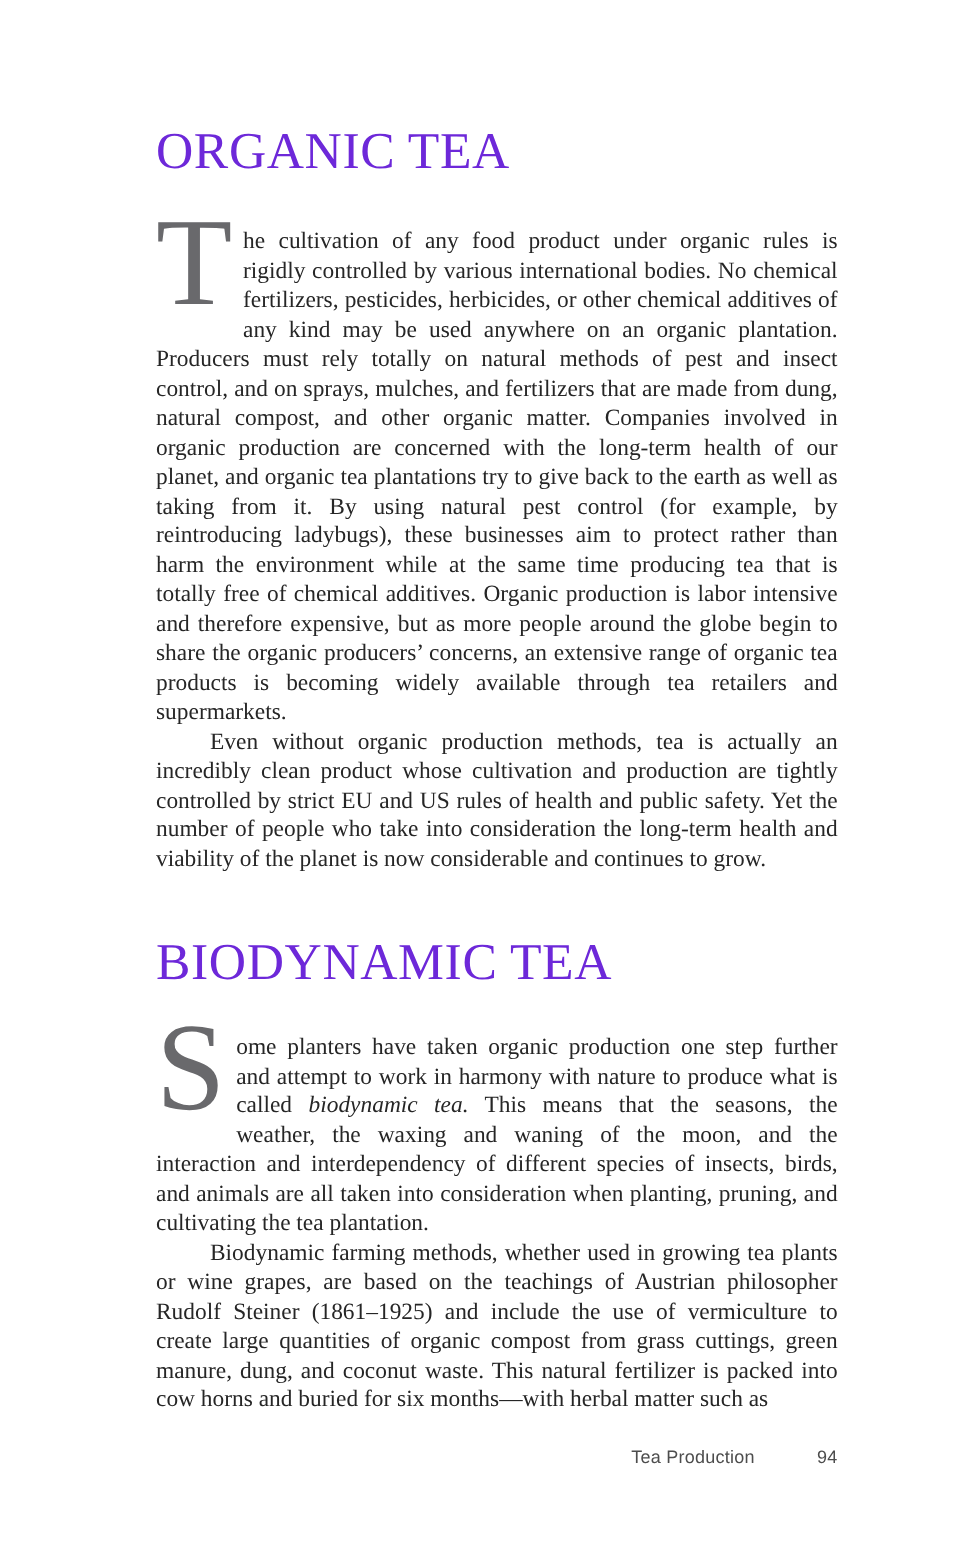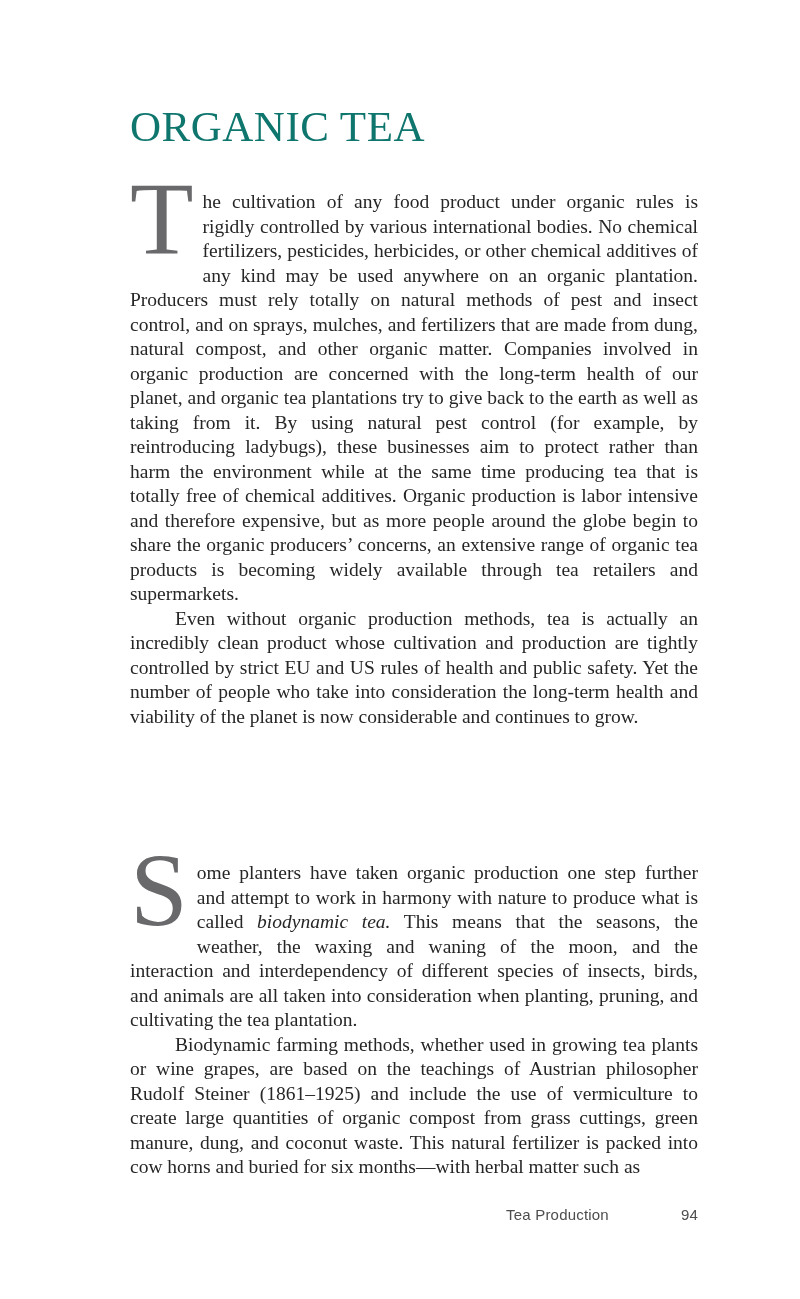--- a/index.html
+++ b/index.html
@@ -20,21 +20,21 @@
   }
   .section-heading {
     position: absolute;
     left: 130px;
     width: 568px;
     font-family: "Liberation Serif", serif;
     font-weight: 400;
     font-size: 43px;
     line-height: 48px;
     letter-spacing: 0.5px;
-    color: #0f766e;
+    color: #6d28d9;
     white-space: nowrap;
   }
   .heading-organic    { top: 103px; }
   .heading-biodynamic { top: 779px; }
   .textblock {
     position: absolute;
     left: 130px;
     width: 568px;
     color: #262626;
     font-size: 19.5px;
@@ -56,39 +56,40 @@
   }
   .para em { }
   .page-footer {
     position: absolute;
     top: 1206px;
     left: 130px;
     width: 568px;
     display: flex;
     justify-content: flex-end;
     align-items: baseline;
-    gap: 72px;
+    gap: 52px;
     font-family: "Liberation Sans", sans-serif;
     font-size: 15px;
     color: #4d4d4d;
     letter-spacing: 0.2px;
   }
 </style>
 </head>
 <body>
 
 <div class="page">
 
   <h1 class="section-heading heading-organic">ORGANIC TEA</h1>
 
   <div class="textblock block-organic">
     <p class="para"><span class="dropcap">T</span><span>he cultivation of any food product under organic rules is rigidly controlled by various international bodies. No chemical fertilizers, pesticides, herbicides, or other chemical additives of any kind may be used anywhere on an organic plantation. Producers must rely totally on natural methods of pest and insect control, and on sprays, mulches, and fertilizers that are made from dung, natural compost, and other organic matter. Companies involved in organic production are concerned with the long-term health of our planet, and organic tea plantations try to give back to the earth as well as taking from it. By using natural pest control (for example, by reintroducing ladybugs), these businesses aim to protect rather than harm the environment while at the same time producing tea that is totally free of chemical additives. Organic production is labor intensive and therefore expensive, but as more people around the globe begin to share the organic producers’ concerns, an extensive range of organic tea products is becoming widely available through tea retailers and supermarkets.</span></p>
     <p class="para indented">Even without organic production methods, tea is actually an incredibly clean product whose cultivation and production are tightly controlled by strict EU and US rules of health and public safety. Yet the number of people who take into consideration the long-term health and viability of the planet is now considerable and continues to grow.</p>
   </div>
 
+  <h1 class="section-heading heading-biodynamic">BIODYNAMIC TEA</h1>
 
   <div class="textblock block-biodynamic">
     <p class="para"><span class="dropcap">S</span><span>ome planters have taken organic production one step further and attempt to work in harmony with nature to produce what is called </span><em>biodynamic tea.</em><span> This means that the seasons, the weather, the waxing and waning of the moon, and the interaction and interdependency of different species of insects, birds, and animals are all taken into consideration when planting, pruning, and cultivating the tea plantation.</span></p>
     <p class="para indented">Biodynamic farming methods, whether used in growing tea plants or wine grapes, are based on the teachings of Austrian philosopher Rudolf Steiner (1861–1925) and include the use of vermiculture to create large quantities of organic compost from grass cuttings, green manure, dung, and coconut waste. This natural fertilizer is packed into cow horns and buried for six months—with herbal matter such as</p>
   </div>
 
   <div class="page-footer">
     <span>Tea Production</span>
     <span>94</span>
   </div>

